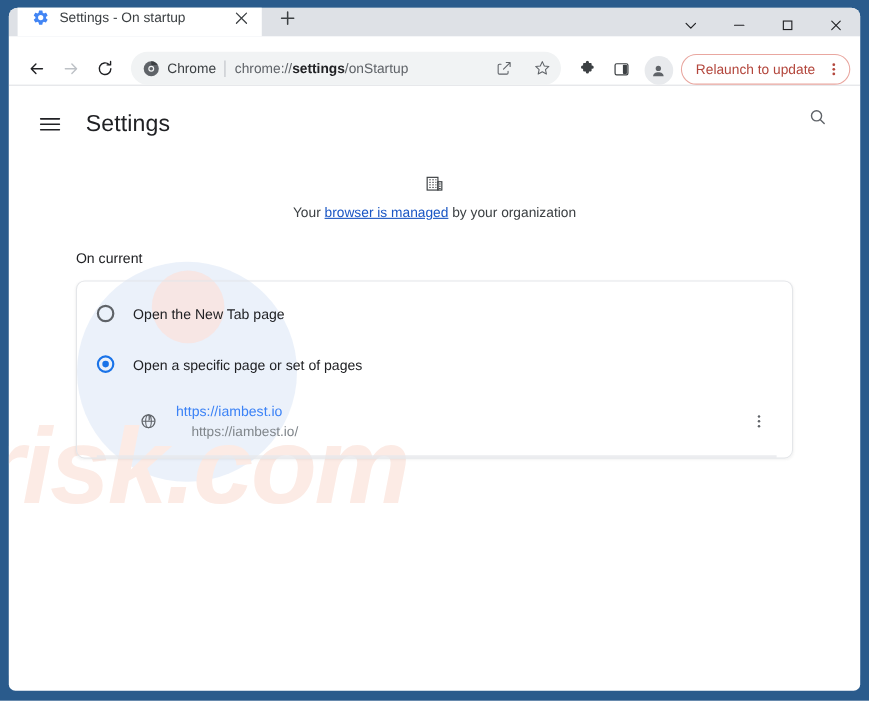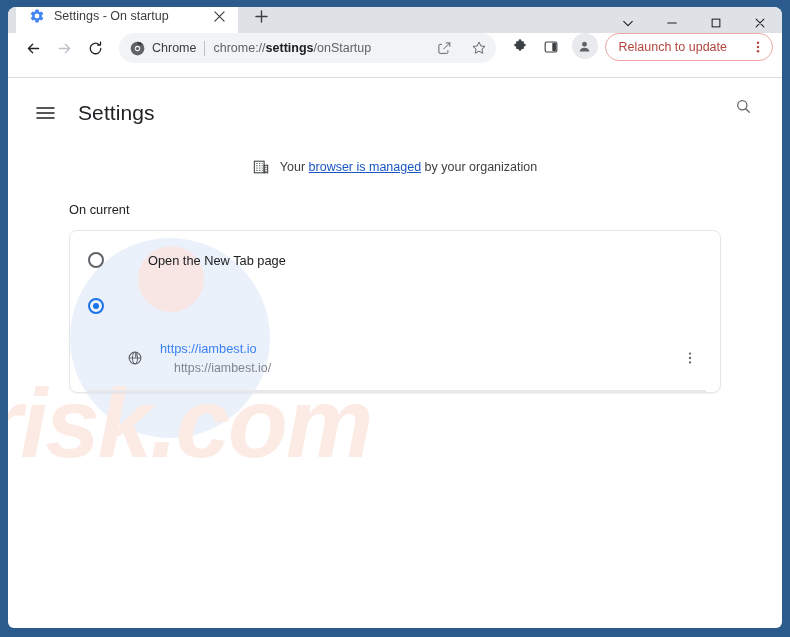--- a/index.html
+++ b/index.html
@@ -79,21 +79,21 @@
     width: 44px; height: 32px;
     display: flex; align-items: center; justify-content: center;
     color: #202124;
   }
 
   
   #toolbar {
     height: 45px;
     background: #ffffff;
     display: flex;
-    align-items: flex-start;
+    align-items: flex-end;
     padding: 0 9px 0 10px;
     gap: 1px;
     border-bottom: 1px solid #dadce0;
   }
   .nav-btn {
     width: 30px; height: 30px;
     display: flex; align-items: center; justify-content: center;
     border-radius: 50%;
     color: #202124;
     flex: none;
@@ -154,21 +154,21 @@
     display: flex; align-items: center; justify-content: center;
     color: #5f6368;
   }
   #relaunch-pill {
     flex: none;
     height: 28px;
     border: 1px solid #e9a7a0;
     border-radius: 14px;
     display: flex;
     align-items: center;
-    gap: 20px;
+    gap: 6px;
     padding: 0 3px 0 13px;
     color: #c5493c;
   }
   #relaunch-label {
     font-size: 12.5px;
     color: #b3463c;
     white-space: nowrap;
   }
   #relaunch-menu {
     width: 22px; height: 22px;
@@ -251,20 +251,21 @@
   }
 
   #managed-banner {
     display: flex;
     align-items: center;
     justify-content: center;
     gap: 11px;
     margin-top: 26px;
     font-size: 12.5px;
     color: #3c4043;
+    flex-direction: column;
   }
   #managed-banner .mg-icon { color: #3c4043; display:flex; }
   #managed-link {
     color: #1a56c4;
     text-decoration: underline;
   }
 
   #section-title {
     margin: 27px 0 0 61px;
     font-size: 12.8px;
@@ -299,21 +300,20 @@
     content: "";
     position: absolute;
     left: 3px; top: 3px;
     width: 6px; height: 6px;
     border-radius: 50%;
     background: #1a73e8;
   }
   .radio-label {
     font-size: 12.8px;
     color: #202124;
-    margin-left: 27px;
   }
 
   #url-row {
     display: flex;
     align-items: center;
     gap: 0;
     padding: 10px 14px 12px 56px;
     position: relative;
   }
   #url-globe {
@@ -527,20 +527,21 @@
         <div id="startup-card">
 
           <div class="radio-row">
             <span class="radio"></span>
             <span class="radio-label">Open the New Tab page</span>
           </div>
 
 
           <div class="radio-row">
             <span class="radio checked"></span>
+            <span class="radio-label">Open a specific page or set of pages</span>
           </div>
 
           <div id="url-row">
             <span id="url-globe">
               <svg width="16" height="16" viewBox="0 0 18 18">
                 <circle cx="9" cy="9" r="6.6" stroke="#5f6368" stroke-width="1.25" fill="none"></circle>
                 <ellipse cx="9" cy="9" rx="2.9" ry="6.6" stroke="#5f6368" stroke-width="1.1" fill="none"></ellipse>
                 <path d="M2.6 9h12.8" stroke="#5f6368" stroke-width="1.1"></path>
                 <path d="M9 2.4c2.6 1.4 2.6 5 0 6.6" fill="#5f6368" opacity=".85"></path>
               </svg>

